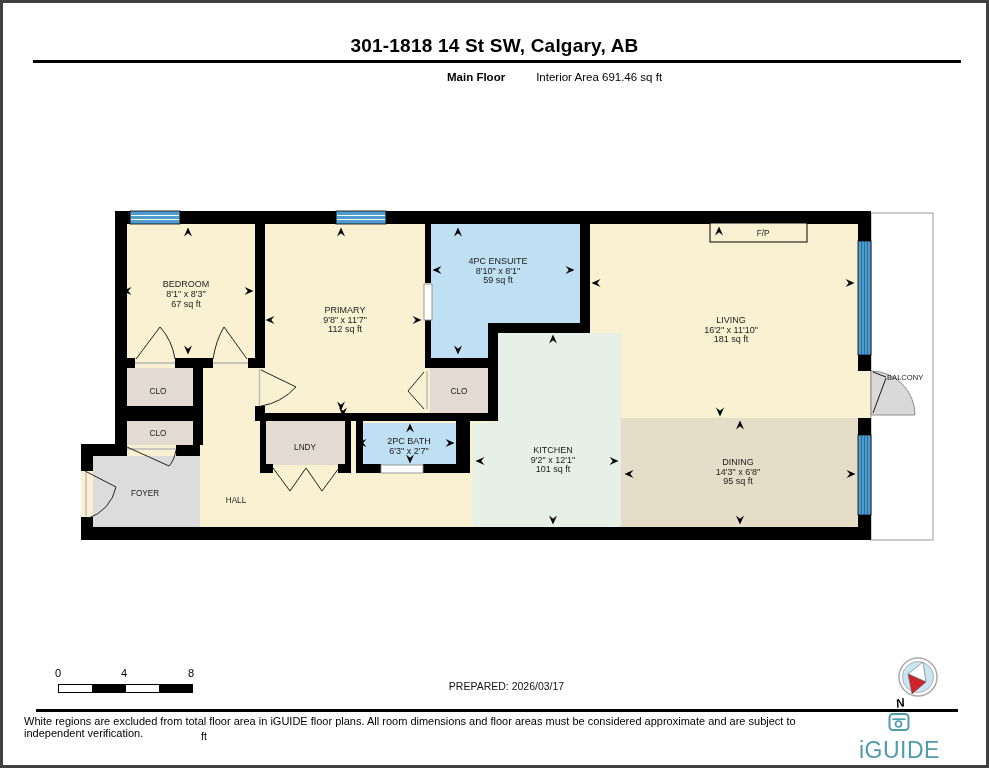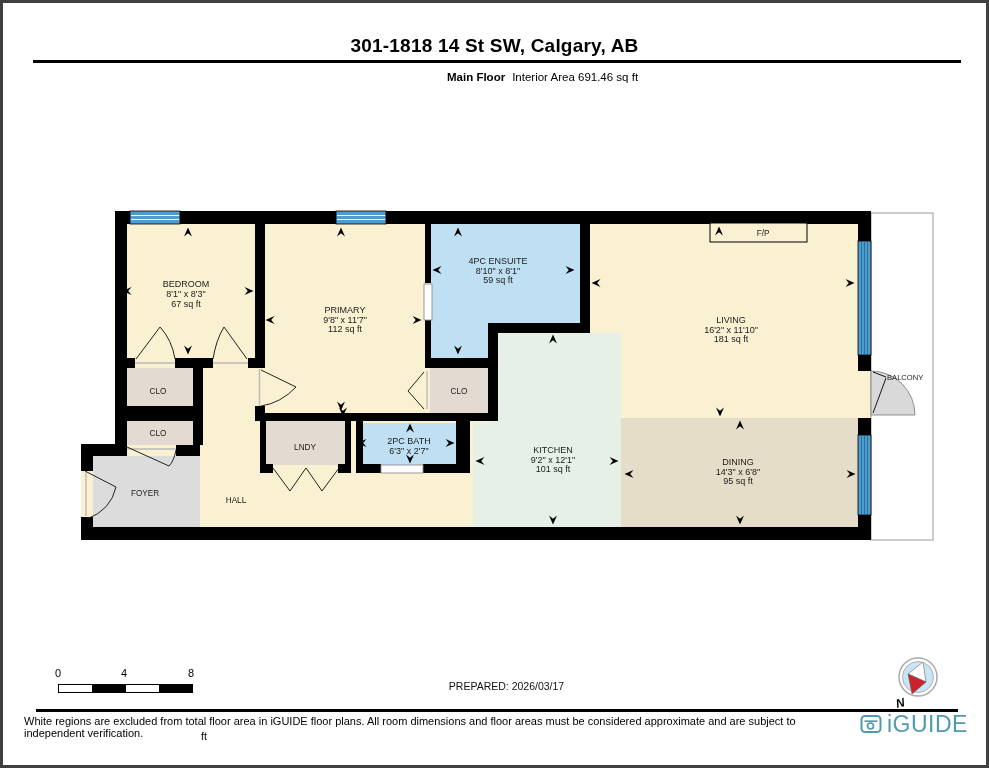--- a/index.html
+++ b/index.html
@@ -6,41 +6,41 @@
   .page{
     position:relative;width:989px;height:768px;background:#ffffff;
     border:3px solid #404040;box-sizing:border-box;overflow:hidden;
     font-family:"Liberation Sans",sans-serif;color:#000;
   }
   .title{
     position:absolute;top:32px;left:0;right:0;text-align:center;
     font-size:19px;font-weight:bold;letter-spacing:.2px;
   }
   .header-rule{position:absolute;top:57px;left:30px;width:928px;height:3px;background:#000;}
-  .subtitle{position:absolute;top:68px;left:444px;display:flex;gap:7px;font-size:11.5px;}
+  .subtitle{position:absolute;top:68px;left:444px;display:flex;gap:31px;font-size:11.5px;}
   .subtitle .floor{font-weight:bold;}
   .plan-svg{position:absolute;left:0;top:0;}
   .wallrect{fill:#000;shape-rendering:crispEdges;}
   .roomtext{font-size:9px;fill:#1b1b1b;text-anchor:middle;}
   .smalltext{font-size:8.2px;fill:#1b1b1b;text-anchor:middle;}
   .tinytext{font-size:7.6px;fill:#1b1b1b;}
   .doorline{fill:none;stroke:#222;stroke-width:1;}
   .thresh{stroke:#b9b9b9;stroke-width:1.4;fill:none;}
   
   .scalebar{position:absolute;left:50px;top:664px;width:170px;height:32px;font-size:11px;}
   .scalebar .tick{position:absolute;top:0;width:12px;text-align:center;}
   .scalebar .bar{position:absolute;left:5px;top:17px;width:133px;height:7px;border:1px solid #000;display:flex;}
   .scalebar .seg{height:100%;}
   .scalebar .unit{position:absolute;left:148px;top:15px;font-size:10.5px;margin-top:48px;}
   .prepared{position:absolute;top:677px;left:0;right:0;padding-left:24px;text-align:center;font-size:10.5px;color:#111;}
   .compass{position:absolute;left:892px;top:651px;}
   .compass-n{position:absolute;left:893px;top:693px;font-size:12px;font-weight:bold;font-style:italic;transform:rotate(-14deg);}
   .footer-rule{position:absolute;top:706px;left:33px;width:922px;height:3px;background:#000;}
   .disclaimer{position:absolute;top:712px;left:21px;width:790px;font-size:11px;color:#000;}
-  .brand{position:absolute;left:856px;top:708px;display:flex;align-items:center;gap:3px;color:#4F9BAE;}
+  .brand{position:absolute;left:856px;top:708px;display:flex;align-items:center;gap:3px;color:#4F9BAE;flex-direction:column;}
   .brand .brand-text{font-size:23px;letter-spacing:.5px;}
 </style>
 </head>
 <body>
 
 <div class="page">
 
   <div class="title">301-1818 14 St SW, Calgary, AB</div>
   <div class="header-rule"></div>
   <div class="subtitle">

